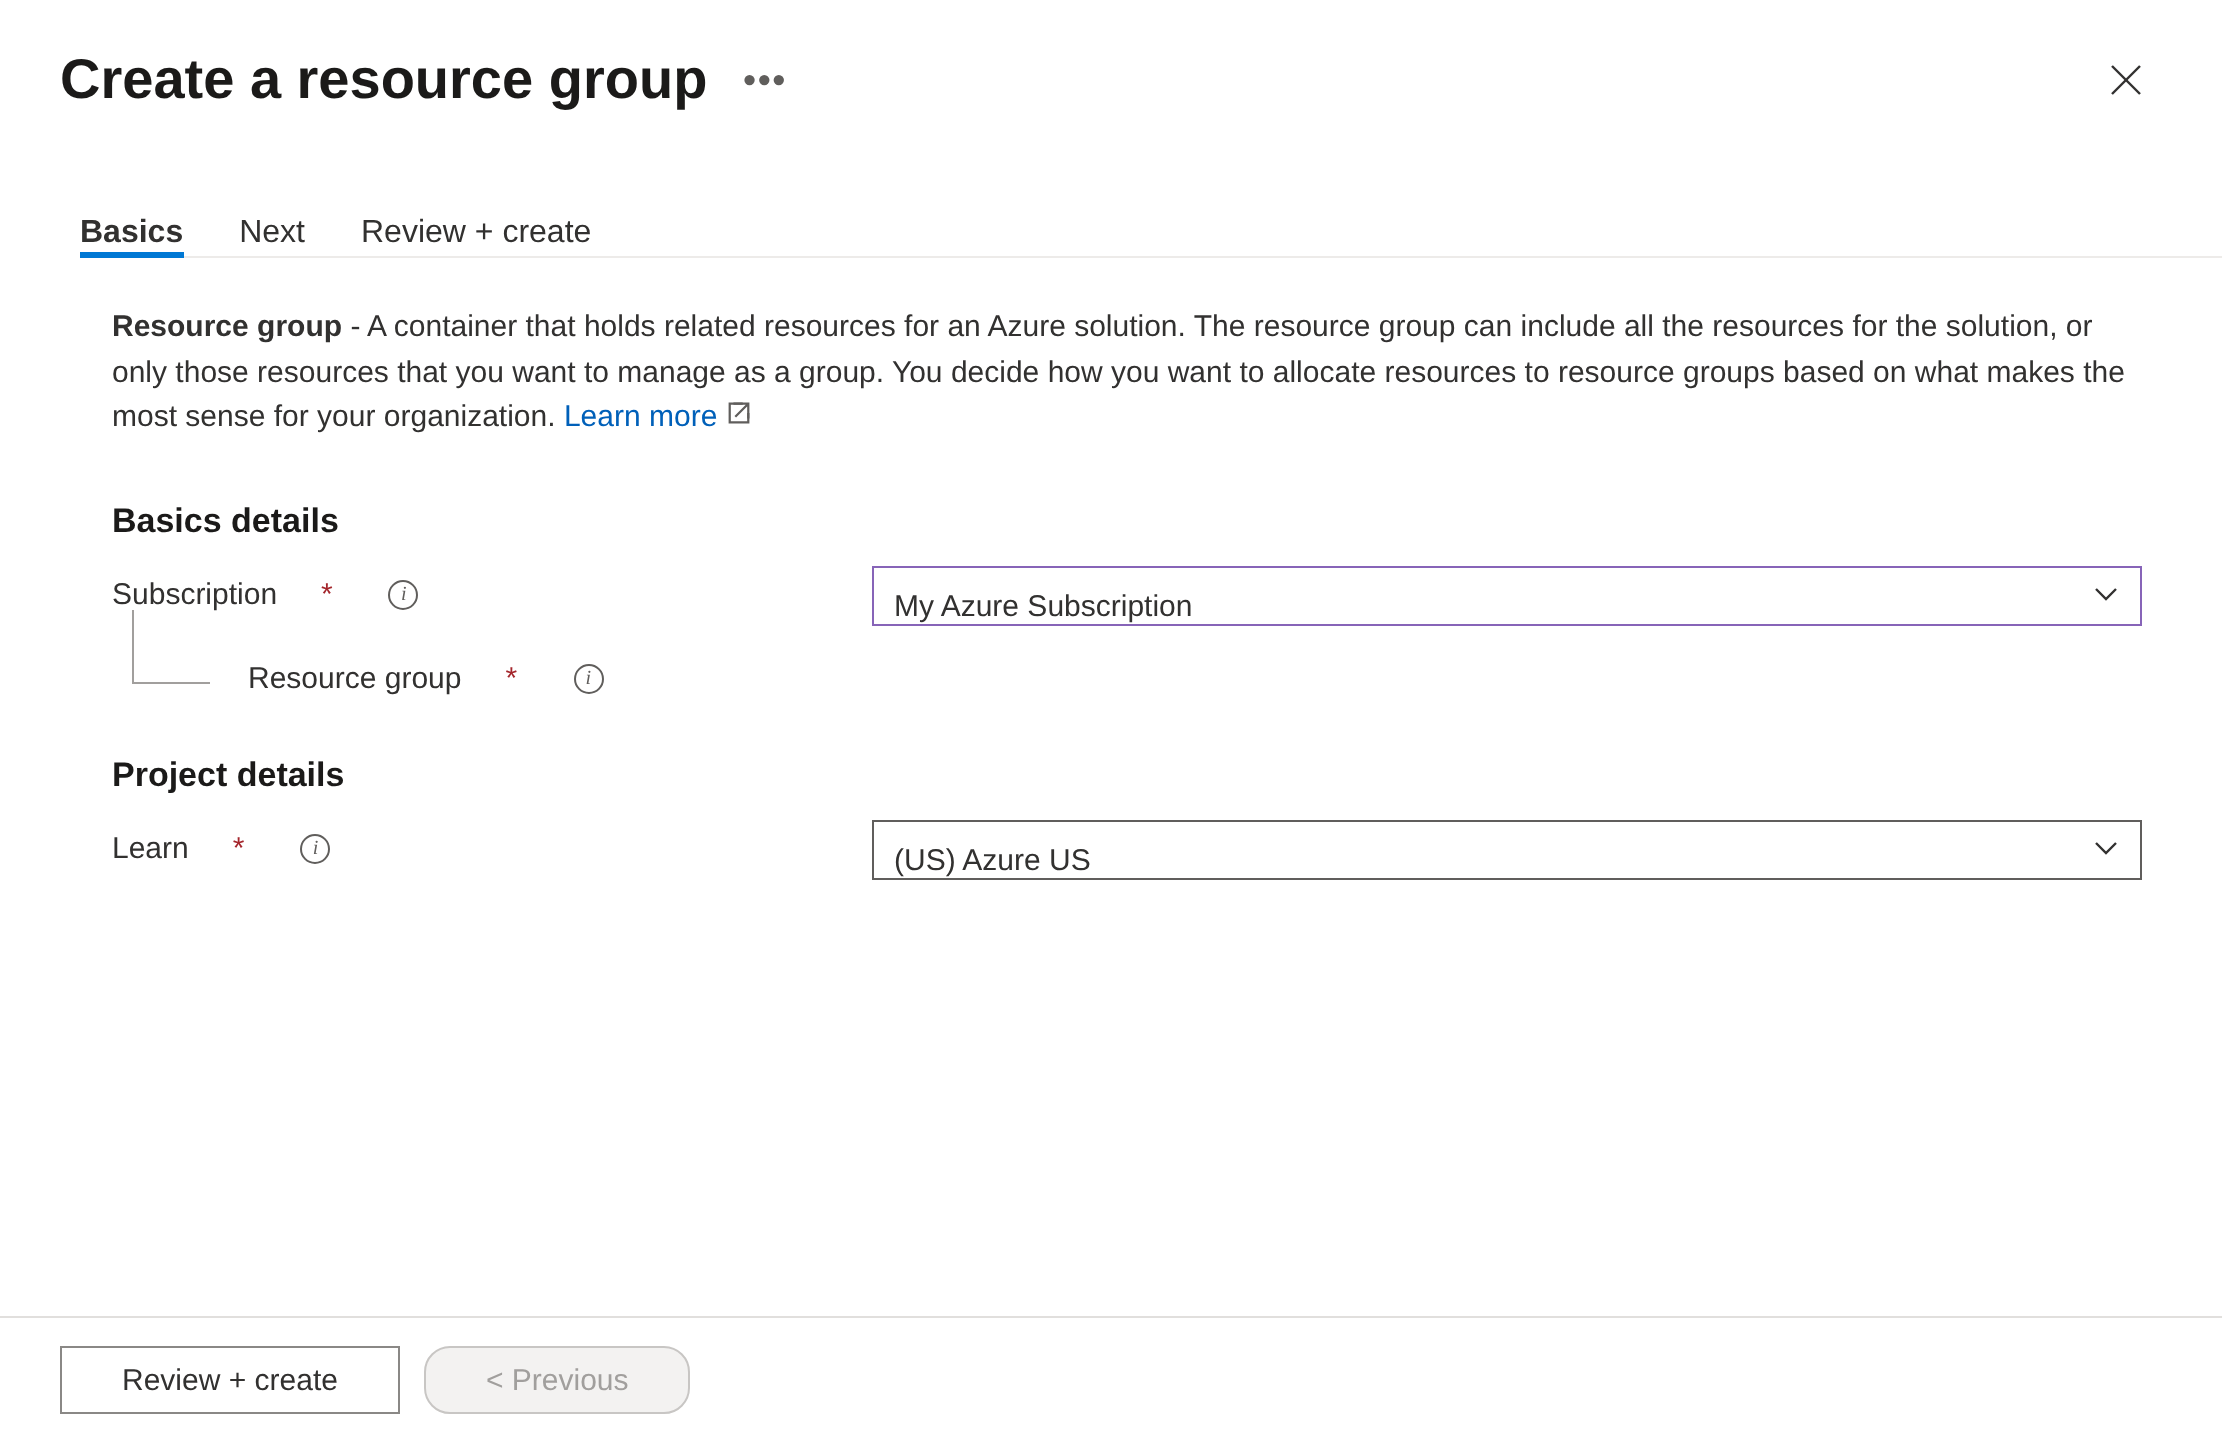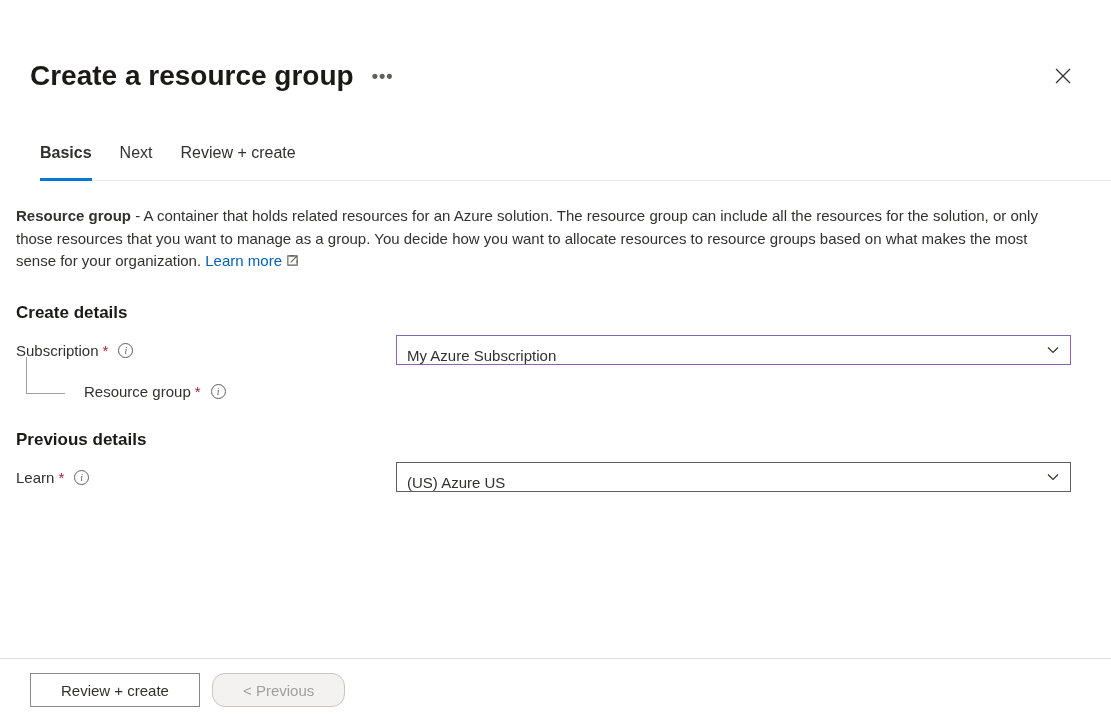--- a/index.html
+++ b/index.html
@@ -10,55 +10,54 @@
       background: #fff;
       width: 1111px;
       height: 721px;
       position: relative;
     }
     .header {
       padding: 24px 36px 0 30px;
       display: flex;
       align-items: center;
       justify-content: space-between;
-      margin-top: 36px;
     }
     .title {
       font-size: 28px;
       font-weight: 600;
       color: #1b1a19;
       display: flex;
       align-items: center;
       gap: 18px;
     }
     .ellipsis { font-size: 18px; color: #605e5c; letter-spacing: 1px; }
     .close { cursor: pointer; width: 24px; height: 24px; display: flex; align-items: center; justify-content: center; }
     .tabs {
       display: flex;
       gap: 28px;
       margin: 52px 0 0 40px;
       border-bottom: 1px solid #edebe9;
     }
     .tab {
-      padding: 0 0 16px 0;
+      padding: 0 0 0 0;
       font-size: 16px;
       color: #323130;
       cursor: pointer;
       border-bottom: 3px solid transparent;
       margin-bottom: -1px;
     }
     .tab.active { font-weight: 600; border-bottom-color: #0078d4; }
-    .content { padding: 24px 40px 0 16px; }
+    .content { padding: 24px 40px 0 56px; }
     .desc { font-size: 15px; line-height: 1.5; color: #323130; }
     .desc b { font-weight: 600; }
     .learn-more { color: #0060b9; text-decoration: none; cursor: pointer; }
     .pop-icon { display: inline-block; vertical-align: middle; }
     .section-title { font-size: 17px; font-weight: 600; margin-top: 30px; margin-bottom: 12px; color: #1b1a19; }
     .field-row { display: flex; align-items: center; margin-bottom: 18px; }
-    .field-label { width: 380px; font-size: 15px; color: #323130; display: flex; align-items: center; gap: 2px; }
+    .field-label { width: 380px; font-size: 15px; color: #323130; display: flex; align-items: center; gap: 20px; }
     .required { color: #a4262c; margin-left: 2px; }
     .info-icon { display: inline-flex; width: 15px; height: 15px; border: 1px solid #605e5c; border-radius: 50%; align-items: center; justify-content: center; font-size: 10px; color: #605e5c; margin-left: 8px; font-style: italic; font-family: serif; }
     .indent-line {
       position: relative;
       padding-left: 68px;
     }
     .indent-line::before {
       content: "";
       position: absolute;
       left: 10px;
@@ -132,21 +131,21 @@
   <p class="desc">
     <b>Resource group</b><span> - A container that holds related resources for an Azure solution. The resource group can include all the resources for the solution, or only those resources that you want to manage as a group. You decide how you want to allocate resources to resource groups based on what makes the most sense for your organization. </span><a class="learn-more"><span>Learn more</span>
       <span class="pop-icon">
         <svg width="13" height="13" viewBox="0 0 14 14">
             <path d="M4 2h8v8M12 2L5 9" stroke="#605e5c" fill="none" stroke-width="1.2"></path>
             <path d="M9 2H2v10h10V7" stroke="#605e5c" fill="none" stroke-width="1.2"></path>
           </svg>
       </span></a>
   </p>
 
-  <div class="section-title">Create details</div>
+  <div class="section-title">Basics details</div>
 
   <div class="field-row">
     <div class="field-label">
       <span>Subscription</span>
       <span class="required">*</span>
       <span class="info-icon">i</span>
     </div>
     <div class="select-box purple">
       <span>My Azure Subscription</span>
       <span class="chevron">
@@ -158,21 +157,21 @@
   </div>
 
   <div class="field-row">
     <div class="field-label indent-line">
       <span>Resource group</span>
       <span class="required">*</span>
       <span class="info-icon">i</span>
     </div>
   </div>
 
-  <div class="section-title">Previous details</div>
+  <div class="section-title">Project details</div>
 
   <div class="field-row">
     <div class="field-label">
       <span>Learn</span>
       <span class="required">*</span>
       <span class="info-icon">i</span>
     </div>
     <div class="select-box">
       <span>(US) Azure US</span>
       <span class="chevron">

